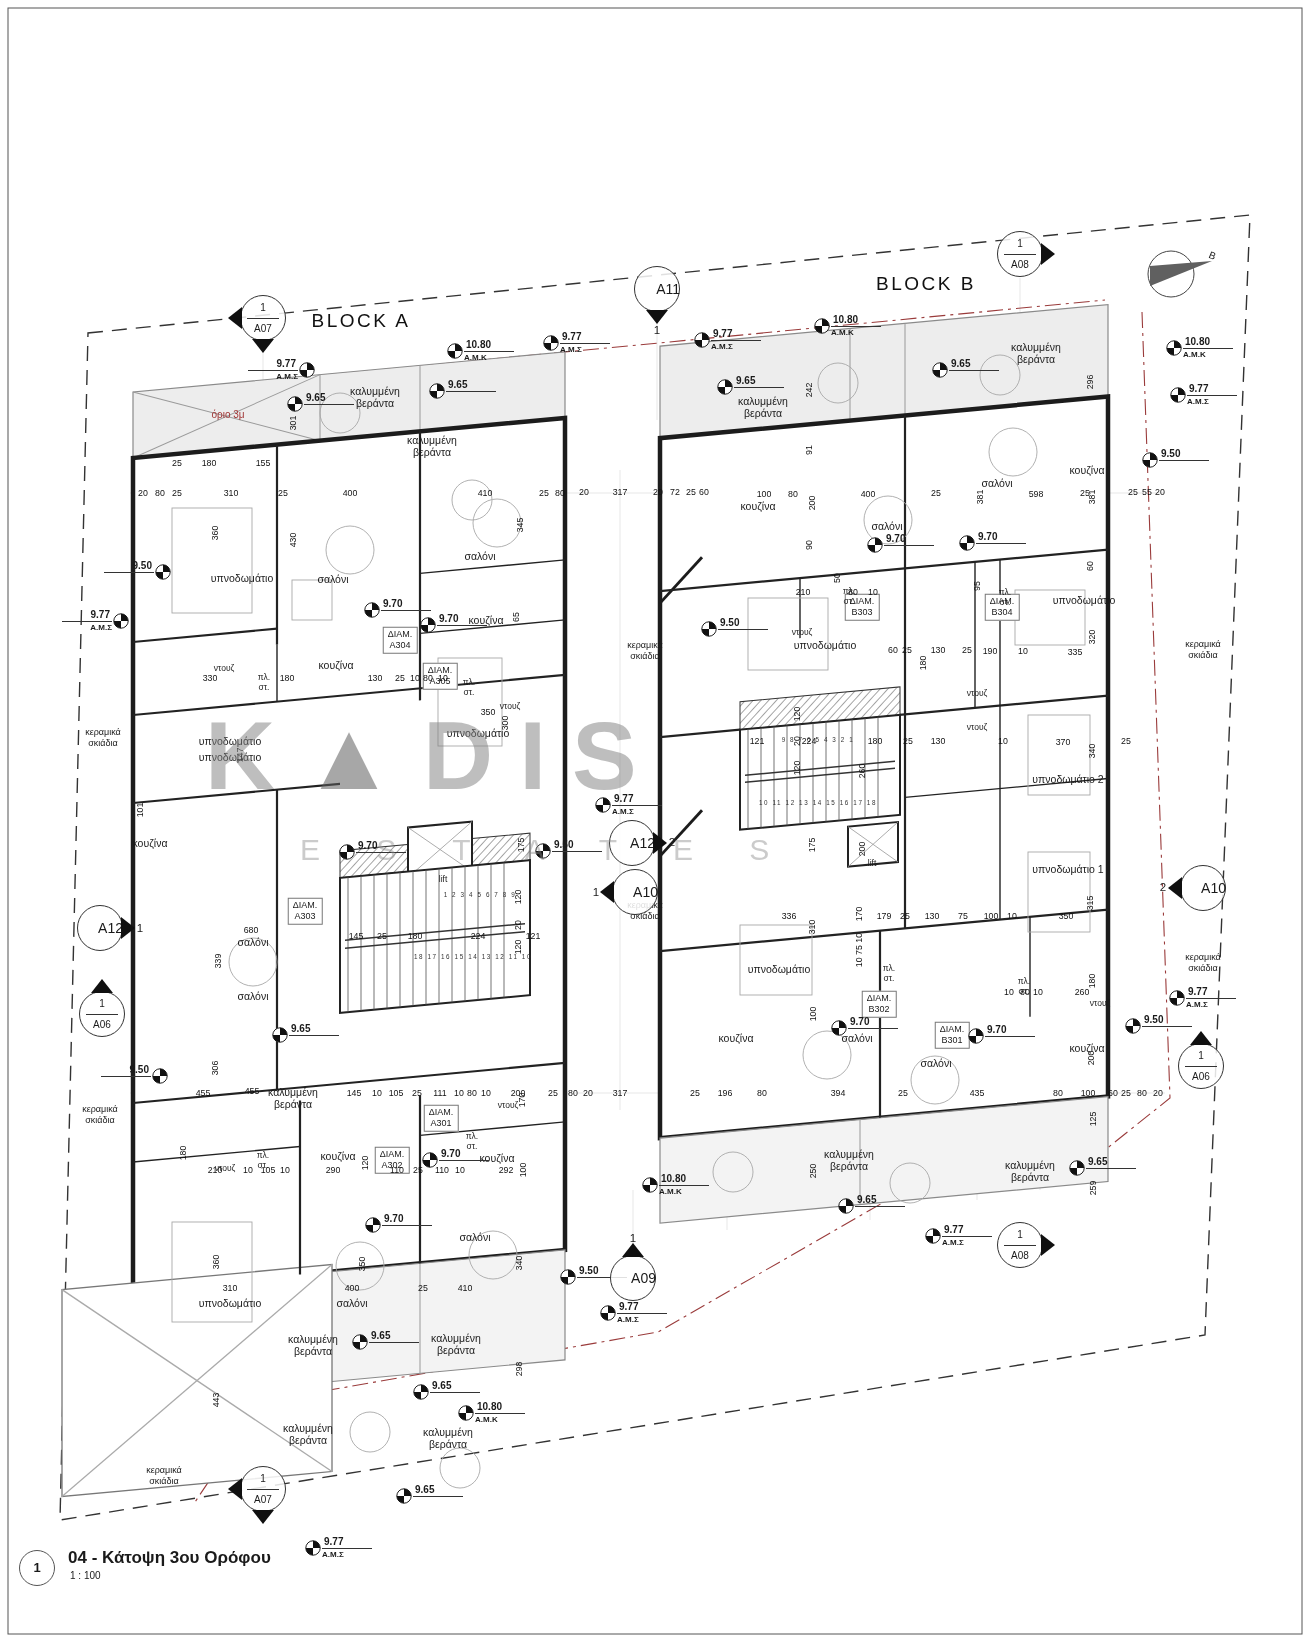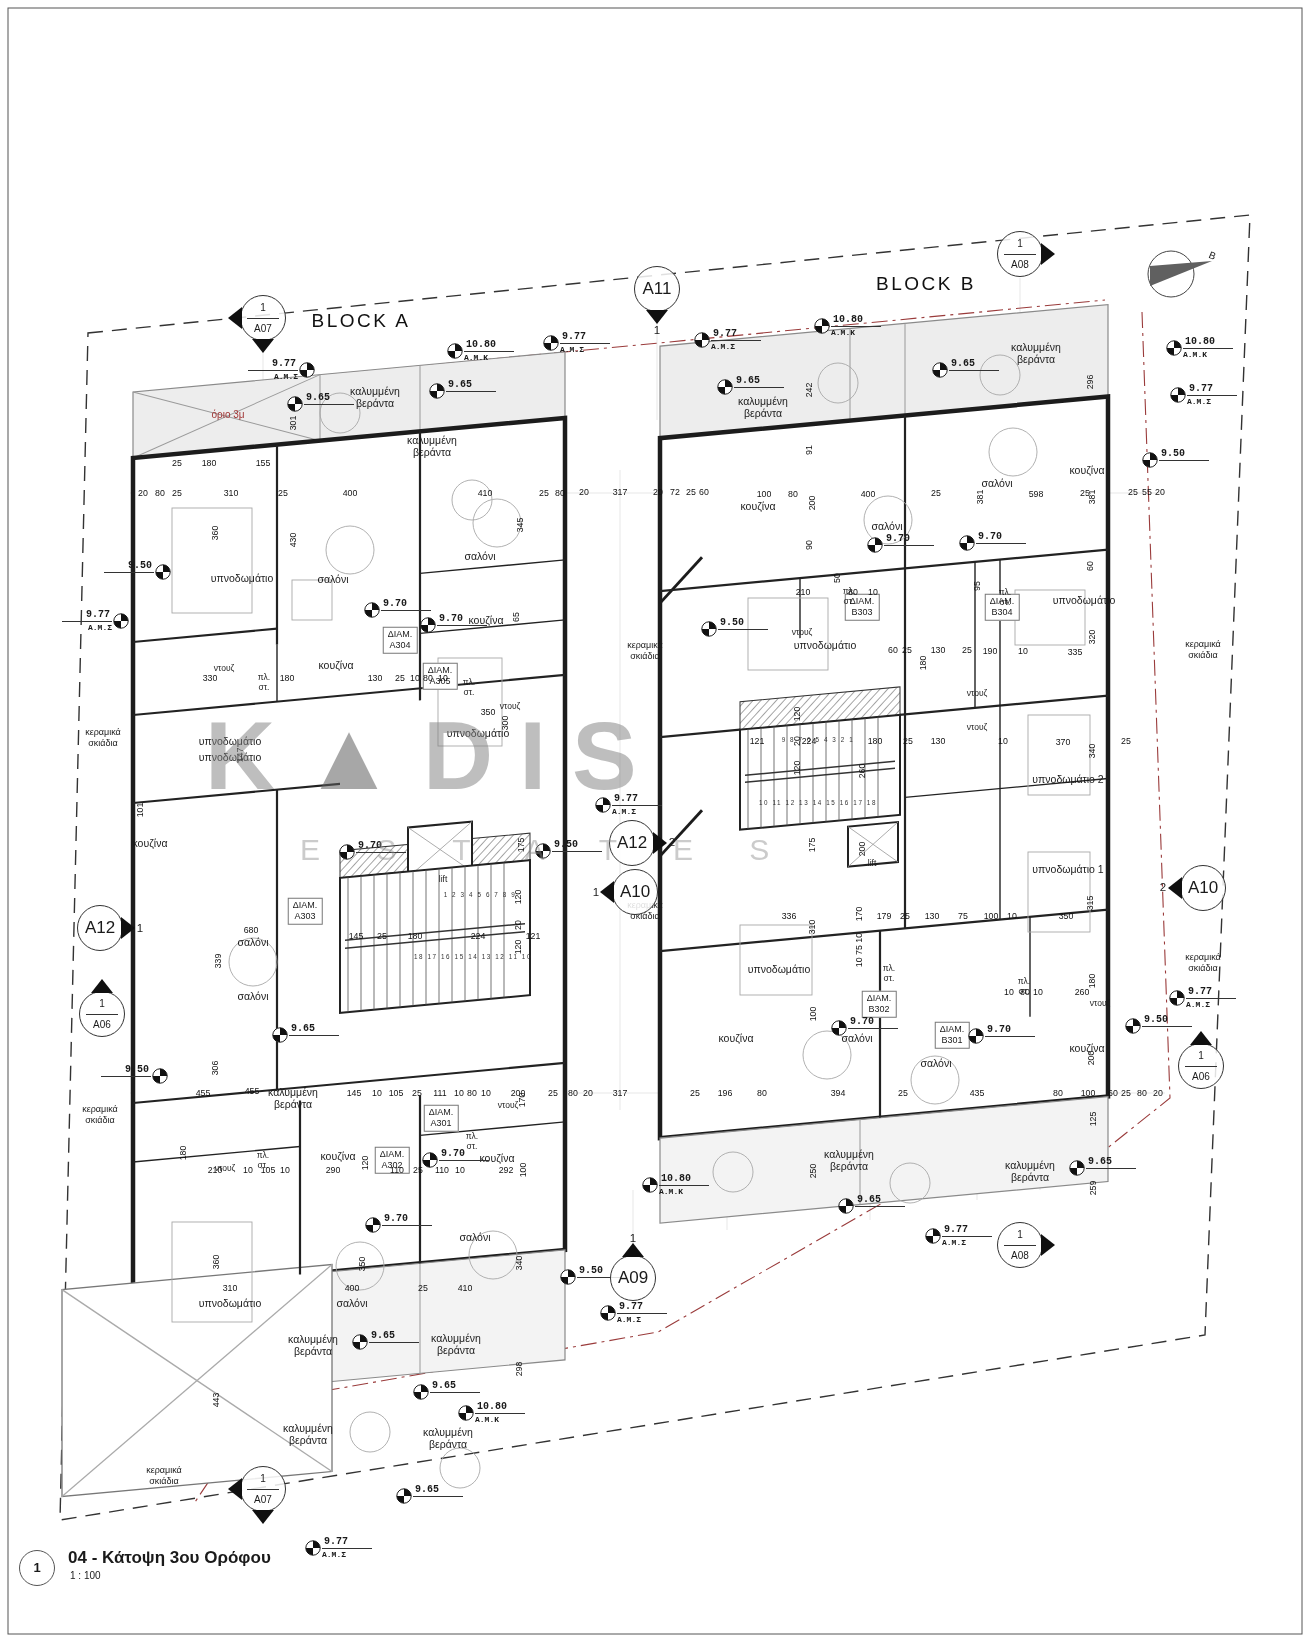--- a/index.html
+++ b/index.html
@@ -16,36 +16,36 @@
   .red{color:#a03434;font-size:10px;}
   .shade{font-size:9px;}
   .tiny{font-size:6.3px;letter-spacing:1.6px;white-space:nowrap;color:#333;}
   .blocktitle{position:absolute;transform:translate(-50%,-50%);font-size:19px;
       letter-spacing:2.5px;color:#111;z-index:4;}
   
   .vm{position:absolute;width:46px;height:46px;transform:translate(-50%,-50%);z-index:5;}
   .vm .circ{position:absolute;inset:0;border:1.2px solid #333;border-radius:50%;background:rgba(255,255,255,.85);}
   .vm .t1,.vm .t2{position:absolute;left:0;right:0;text-align:center;font-size:10px;}
   .vm .t1{top:7px;} .vm .t2{bottom:7px;}
-  .vm.single .t1{top:50%;transform:translateY(-50%);font-size:17px;}
+  .vm.single .t1{top:50%;transform:translateY(-50%);font-size:14px;text-align:right;}
   .vm .mid{position:absolute;top:50%;left:7px;right:7px;border-top:1px solid #333;}
   .vm .tri{position:absolute;width:0;height:0;}
   .tri.left{left:-12px;top:50%;transform:translateY(-50%);
      border-top:11px solid transparent;border-bottom:11px solid transparent;border-right:14px solid #101010;}
   .tri.right{right:-12px;top:50%;transform:translateY(-50%);
      border-top:11px solid transparent;border-bottom:11px solid transparent;border-left:14px solid #101010;}
   .tri.up{top:-12px;left:50%;transform:translateX(-50%);
      border-left:11px solid transparent;border-right:11px solid transparent;border-bottom:14px solid #101010;}
   .tri.down{bottom:-12px;left:50%;transform:translateX(-50%);
      border-left:11px solid transparent;border-right:11px solid transparent;border-top:14px solid #101010;}
   .vmout{position:absolute;transform:translate(-50%,-50%);font-size:11.5px;z-index:5;}
   
   .spot{position:absolute;z-index:5;width:0;height:0;}
   .spot svg{position:absolute;left:-8px;top:-8px;}
-  .spot .txt{position:absolute;top:-17px;white-space:nowrap;font-family:Liberation Mono, monospace;}
+  .spot .txt{position:absolute;top:-17px;white-space:nowrap;}
   .spot .txt.rgt{left:9px;} .spot .txt.lft{right:9px;text-align:right;}
   .spot .v{font-size:10px;font-weight:bold;border-bottom:1px solid #333;
      display:inline-block;min-width:46px;padding:0 2px 1px 2px;}
   .spot .s{font-size:8px;font-weight:bold;margin-top:1px;}
   
   .wm{position:absolute;left:205px;top:700px;z-index:6;pointer-events:none;
       color:rgba(125,125,125,.5);font-size:97px;font-weight:bold;letter-spacing:26px;}
   .wm .a{color:rgba(95,95,95,.55);}
   .wm2{position:absolute;left:300px;top:833px;z-index:6;pointer-events:none;
       color:rgba(140,140,140,.45);font-size:30px;letter-spacing:24px;}

